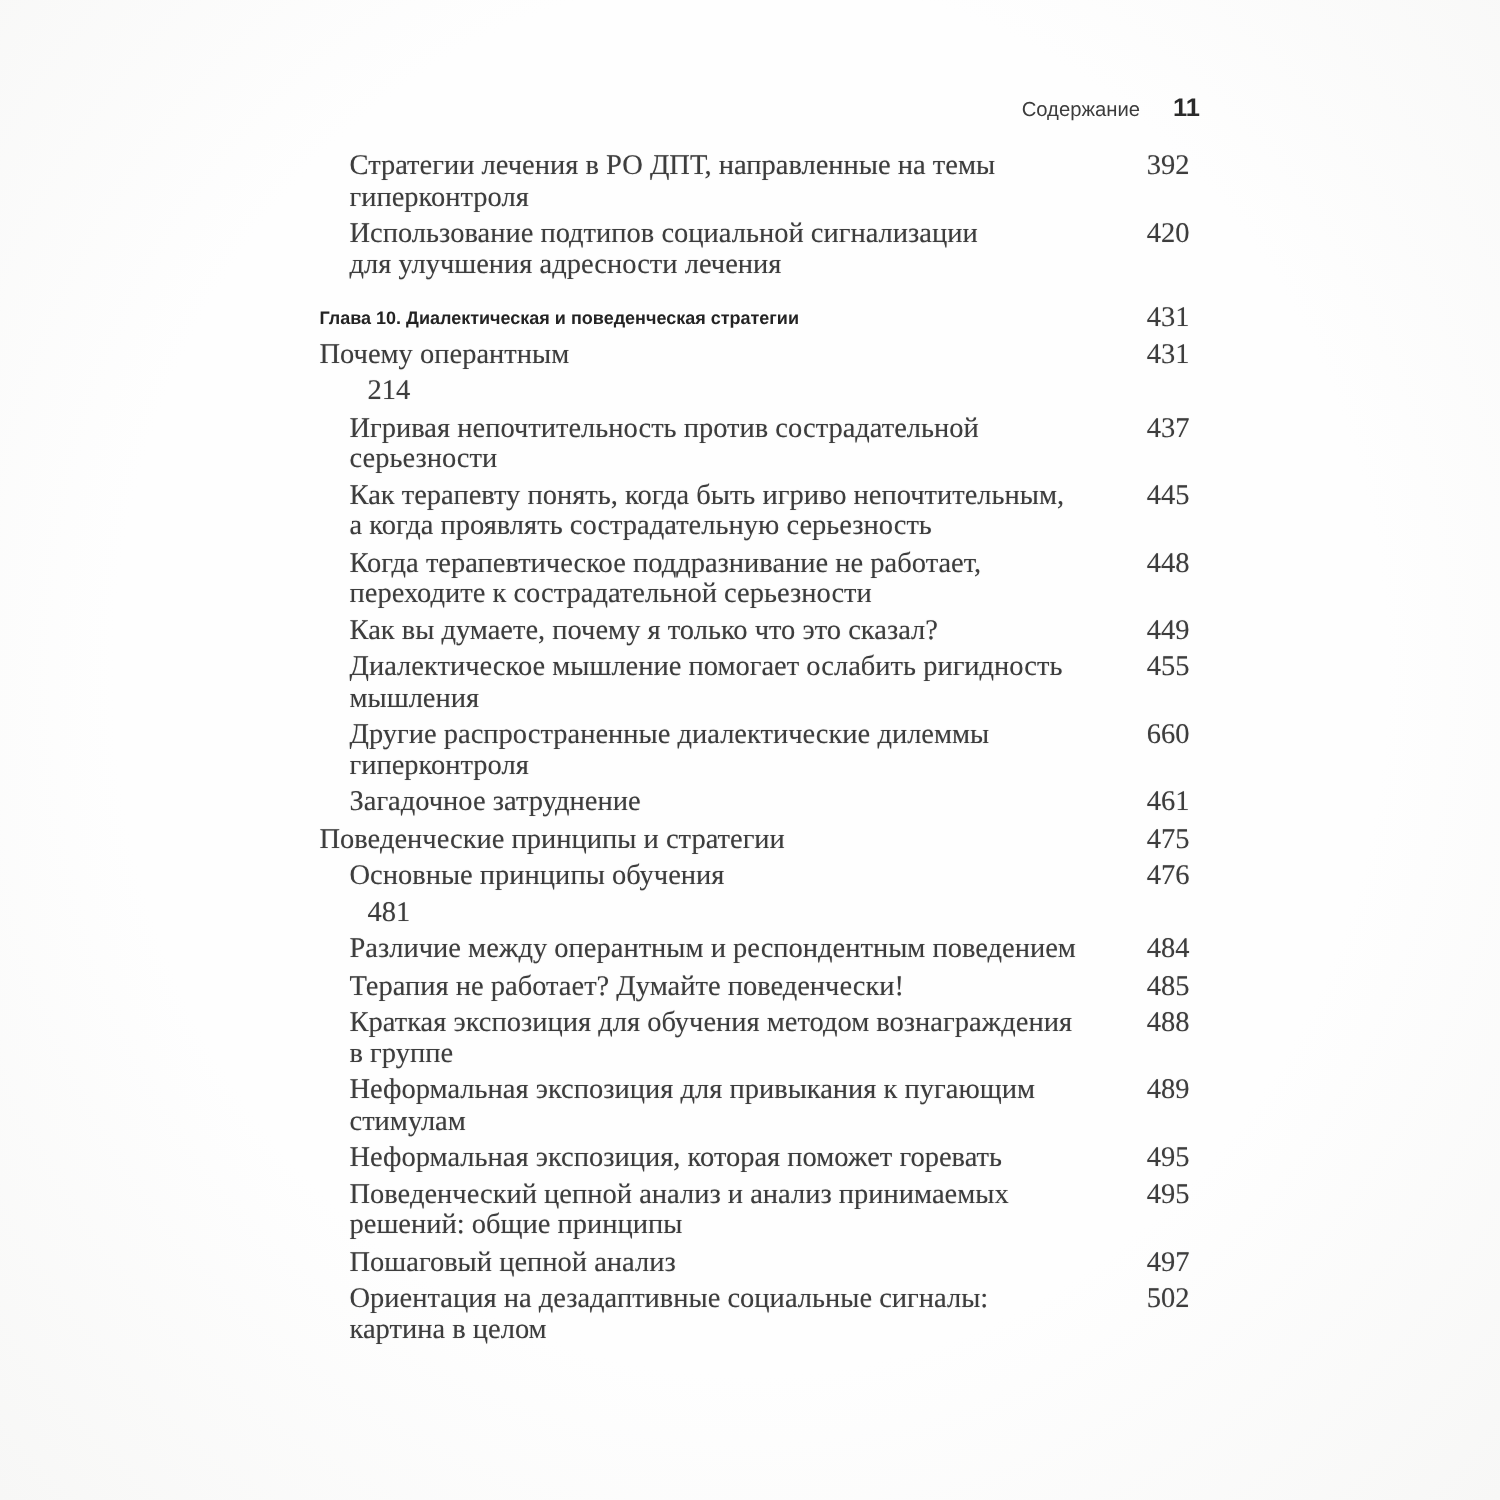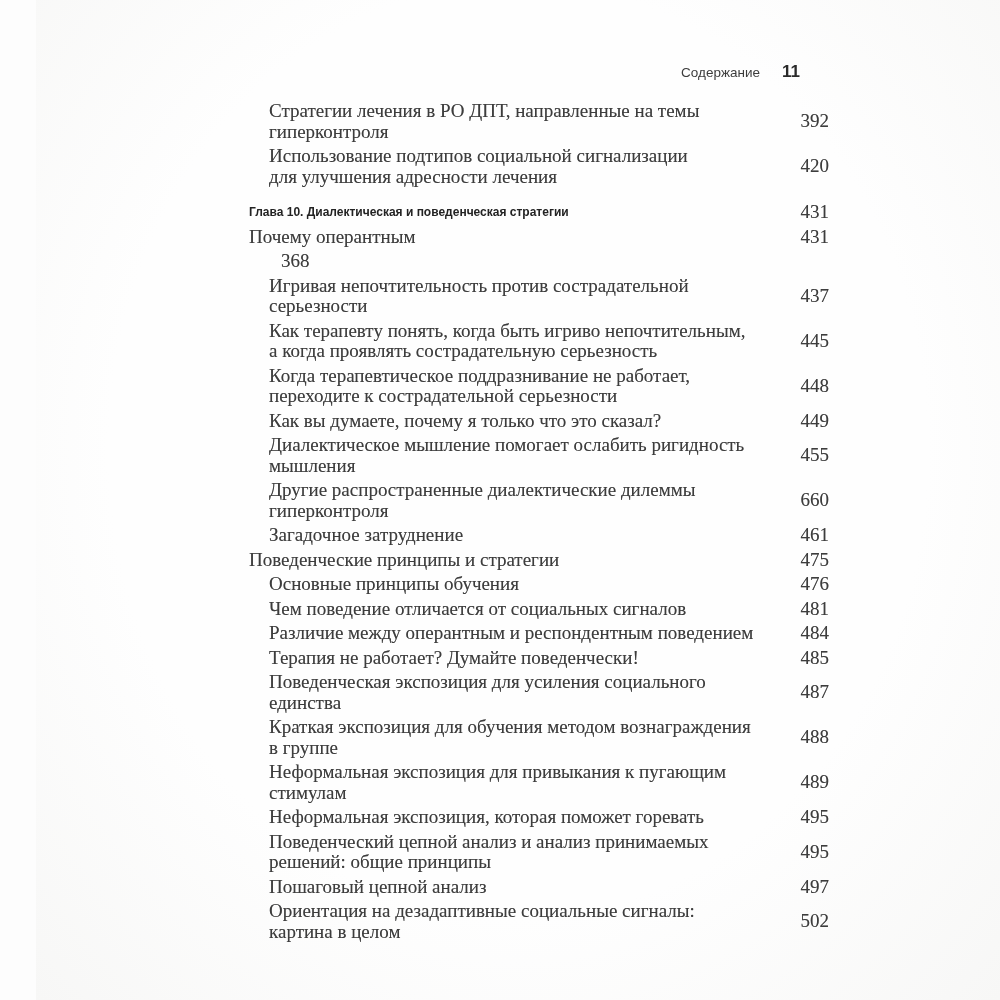--- a/index.html
+++ b/index.html
@@ -11,21 +11,20 @@
     height: 1000px;
     position: relative;
     overflow: hidden;
     background: #fdfdfd;
     font-family: "Liberation Serif", serif;
   }
   .book-page {
     position: absolute;
     inset: 0;
     background: radial-gradient(ellipse at 50% 45%, #fefefe 60%, #f7f7f6 100%);
-    margin-left: 36px;
   }
   
   .running-header {
     position: absolute;
     top: 62px;
     right: 200px;
     display: flex;
     align-items: baseline;
     gap: 22px;
     font-family: "Liberation Sans", sans-serif;
@@ -44,21 +43,21 @@
     position: absolute;
     left: 213px;
     top: 101px;
     width: 580px;
     color: #3d3d3d;
     font-size: 19px;
     text-shadow: 0 0 0.6px rgba(70,70,70,0.45);
   }
   .toc-entry {
     display: flex;
-    align-items: center;
+    align-items: flex-start;
     margin-bottom: 4px;
   }
   .toc-text {
     flex: 1 1 auto;
     line-height: 20.5px;
   }
   .toc-line {
     display: block;
     white-space: nowrap;
   }
@@ -115,21 +114,21 @@
         </div>
         <span class="toc-page">431</span>
       </div>
       <div class="toc-entry section indent-0">
         <div class="toc-text">
           <span class="toc-line">Почему оперантным</span>
         </div>
         <span class="toc-page">431</span>
       </div>
       <div class="toc-entry subsection indent-1">
-        <span class="toc-page">368</span>
+        <span class="toc-page">214</span>
       </div>
       <div class="toc-entry subsection indent-1">
         <div class="toc-text">
           <span class="toc-line">Игривая непочтительность против сострадательной</span>
           <span class="toc-line">серьезности</span>
         </div>
         <span class="toc-page">437</span>
       </div>
       <div class="toc-entry subsection indent-1">
         <div class="toc-text">
@@ -177,43 +176,33 @@
         </div>
         <span class="toc-page">475</span>
       </div>
       <div class="toc-entry subsection indent-1">
         <div class="toc-text">
           <span class="toc-line">Основные принципы обучения</span>
         </div>
         <span class="toc-page">476</span>
       </div>
       <div class="toc-entry subsection indent-1">
-        <div class="toc-text">
-          <span class="toc-line">Чем поведение отличается от социальных сигналов</span>
-        </div>
         <span class="toc-page">481</span>
       </div>
       <div class="toc-entry subsection indent-1">
         <div class="toc-text">
           <span class="toc-line">Различие между оперантным и респондентным поведением</span>
         </div>
         <span class="toc-page">484</span>
       </div>
       <div class="toc-entry subsection indent-1">
         <div class="toc-text">
           <span class="toc-line">Терапия не работает? Думайте поведенчески!</span>
         </div>
         <span class="toc-page">485</span>
-      </div>
-      <div class="toc-entry subsection indent-1">
-        <div class="toc-text">
-          <span class="toc-line">Поведенческая экспозиция для усиления социального</span>
-          <span class="toc-line">единства</span>
-        </div>
-        <span class="toc-page">487</span>
       </div>
       <div class="toc-entry subsection indent-1">
         <div class="toc-text">
           <span class="toc-line">Краткая экспозиция для обучения методом вознаграждения</span>
           <span class="toc-line">в группе</span>
         </div>
         <span class="toc-page">488</span>
       </div>
       <div class="toc-entry subsection indent-1">
         <div class="toc-text">

